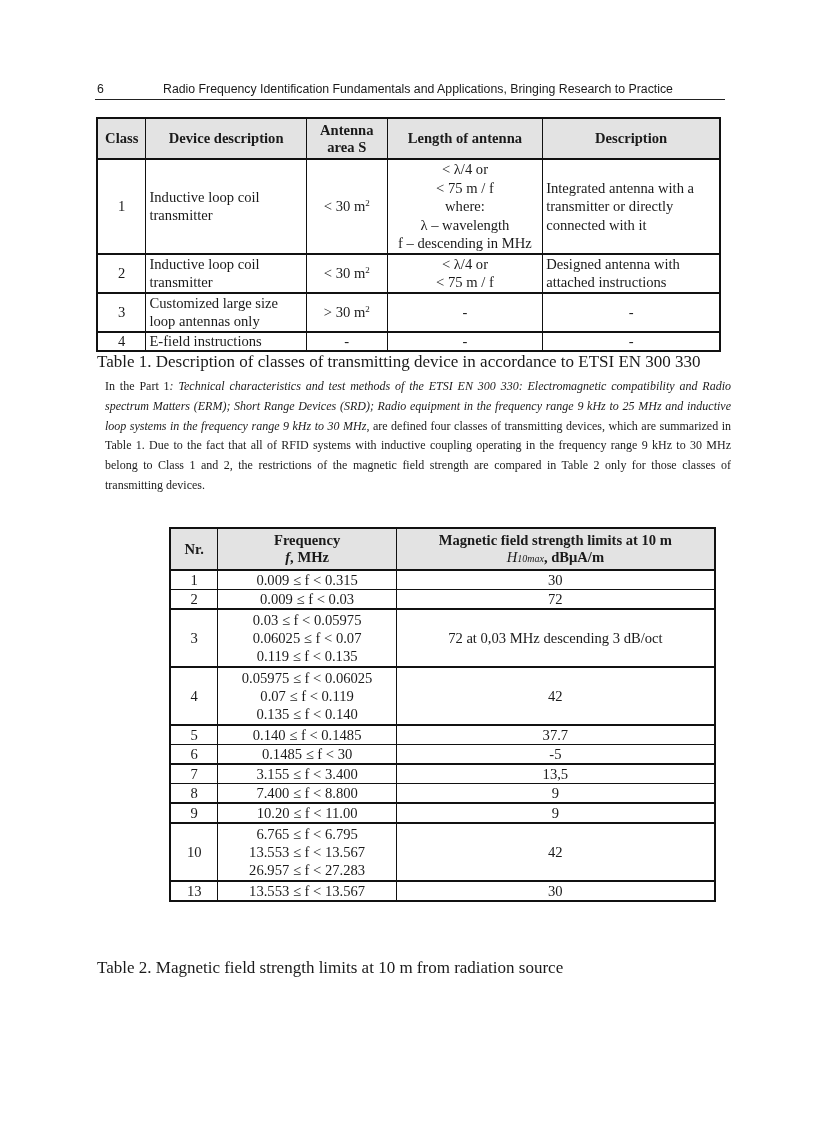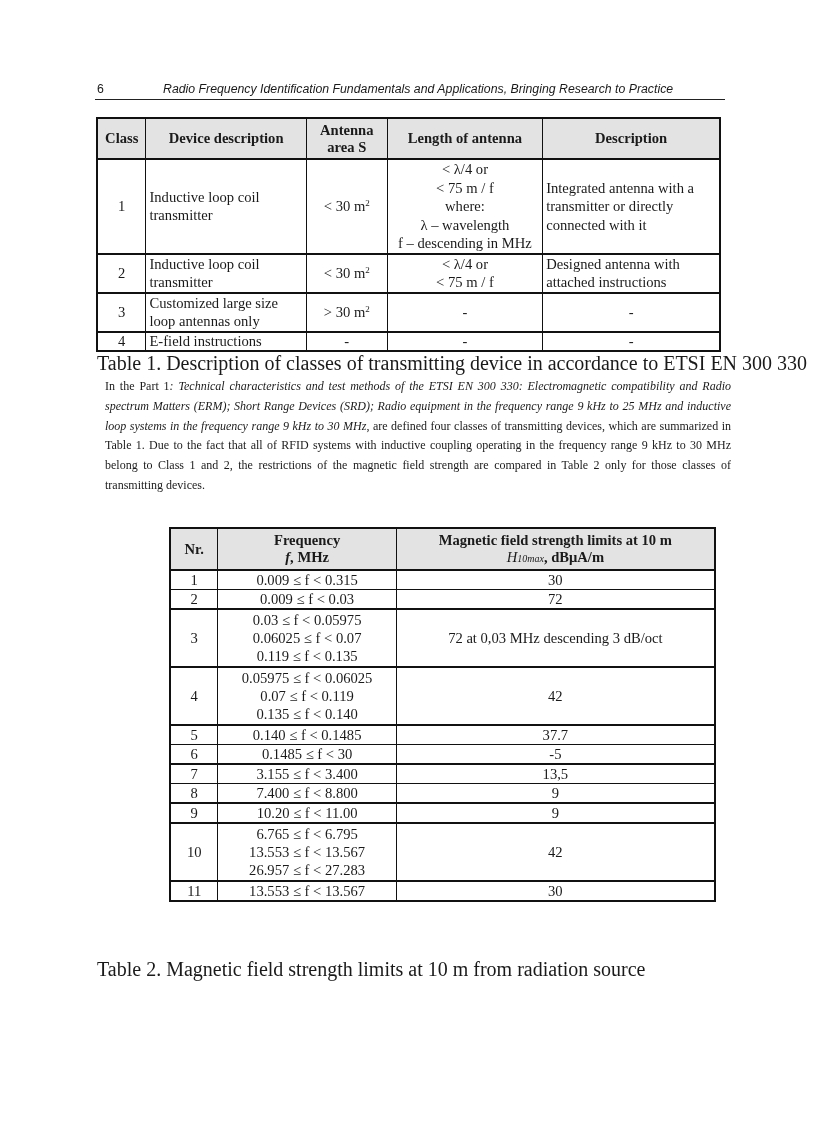--- a/index.html
+++ b/index.html
@@ -6,39 +6,39 @@
   body { width: 816px; height: 1123px; position: relative; overflow: hidden; color: #1a1a1a; }
   .serif { font-family: "Liberation Serif", "DejaVu Serif", serif; border-radius: 29px; }
   .sans { font-family: "Liberation Sans", "DejaVu Sans", sans-serif; }
 
   .running-head {
     position: absolute; left: 95px; top: 81px; width: 630px; height: 18px;
     border-bottom: 1.5px solid #222;
     font-size: 12.3px; line-height: 16px;
   }
   .running-head .pnum { position: absolute; left: 2px; top: 0; }
-  .running-head .rtitle { position: absolute; left: 68px; top: 0; white-space: nowrap; font-style: italic; }
+  .running-head .rtitle { position: absolute; left: 68px; top: 0; white-space: nowrap; }
 
   table { border-collapse: collapse; position: absolute; }
   td, th { border: 1px solid #111; padding: 0 3px; font-weight: normal; }
   th { background: #e3e3e3; font-weight: bold; }
 
   
   .t1 { left: 96px; top: 117px; width: 625px; border: 2.5px solid #111; font-size: 14.6px; line-height: 18.5px; }
   .t1 th { height: 39px; text-align: center; line-height: 17px; border-bottom: 2.5px solid #111; }
   .t1 td { vertical-align: middle; }
   .t1 .c { text-align: center; }
   .t1 .l { text-align: left; }
   .t1 tr.r1 td { height: 91px; }
   .t1 tr.r2 td { height: 35px; }
   .t1 tr.r3 td { height: 35px; }
   .t1 tr.r4 td { height: 17px; line-height: 17px; }
   .t1 tr.thick td { border-bottom: 2.5px solid #111; }
 
-  .caption { position: absolute; left: 97px; font-size: 20px; white-space: nowrap; }
+  .caption { position: absolute; left: 97px; font-size: 17px; white-space: nowrap; }
   .para {
     position: absolute; left: 105px; top: 377px; width: 626px;
     font-size: 12px; line-height: 19.8px; text-align: justify;
   }
   .para i { font-style: italic; }
 
   
   .t2 { left: 169px; top: 527px; width: 547px; border: 2.5px solid #111; font-size: 14.6px; line-height: 18px; }
   .t2 th { height: 40px; text-align: center; line-height: 17px; border-bottom: 2.5px solid #111; }
   .t2 td { text-align: center; vertical-align: middle; height: 18px; }
@@ -196,20 +196,20 @@
     <tr class="multi thick">
         <td>10</td>
         <td>
           <div>6.765 ≤ f &lt; 6.795</div>
           <div>13.553 ≤ f &lt; 13.567</div>
           <div>26.957 ≤ f &lt; 27.283</div>
         </td>
         <td>42</td>
       </tr>
     <tr>
-        <td>11</td>
+        <td>13</td>
         <td>13.553 ≤ f &lt; 13.567</td>
         <td>30</td>
       </tr>
   </tbody>
 </table>
 
 <div class="caption serif" style="top:958px;">Table 2. Magnetic field strength limits at 10 m from radiation source</div>
 
 </body></html>

